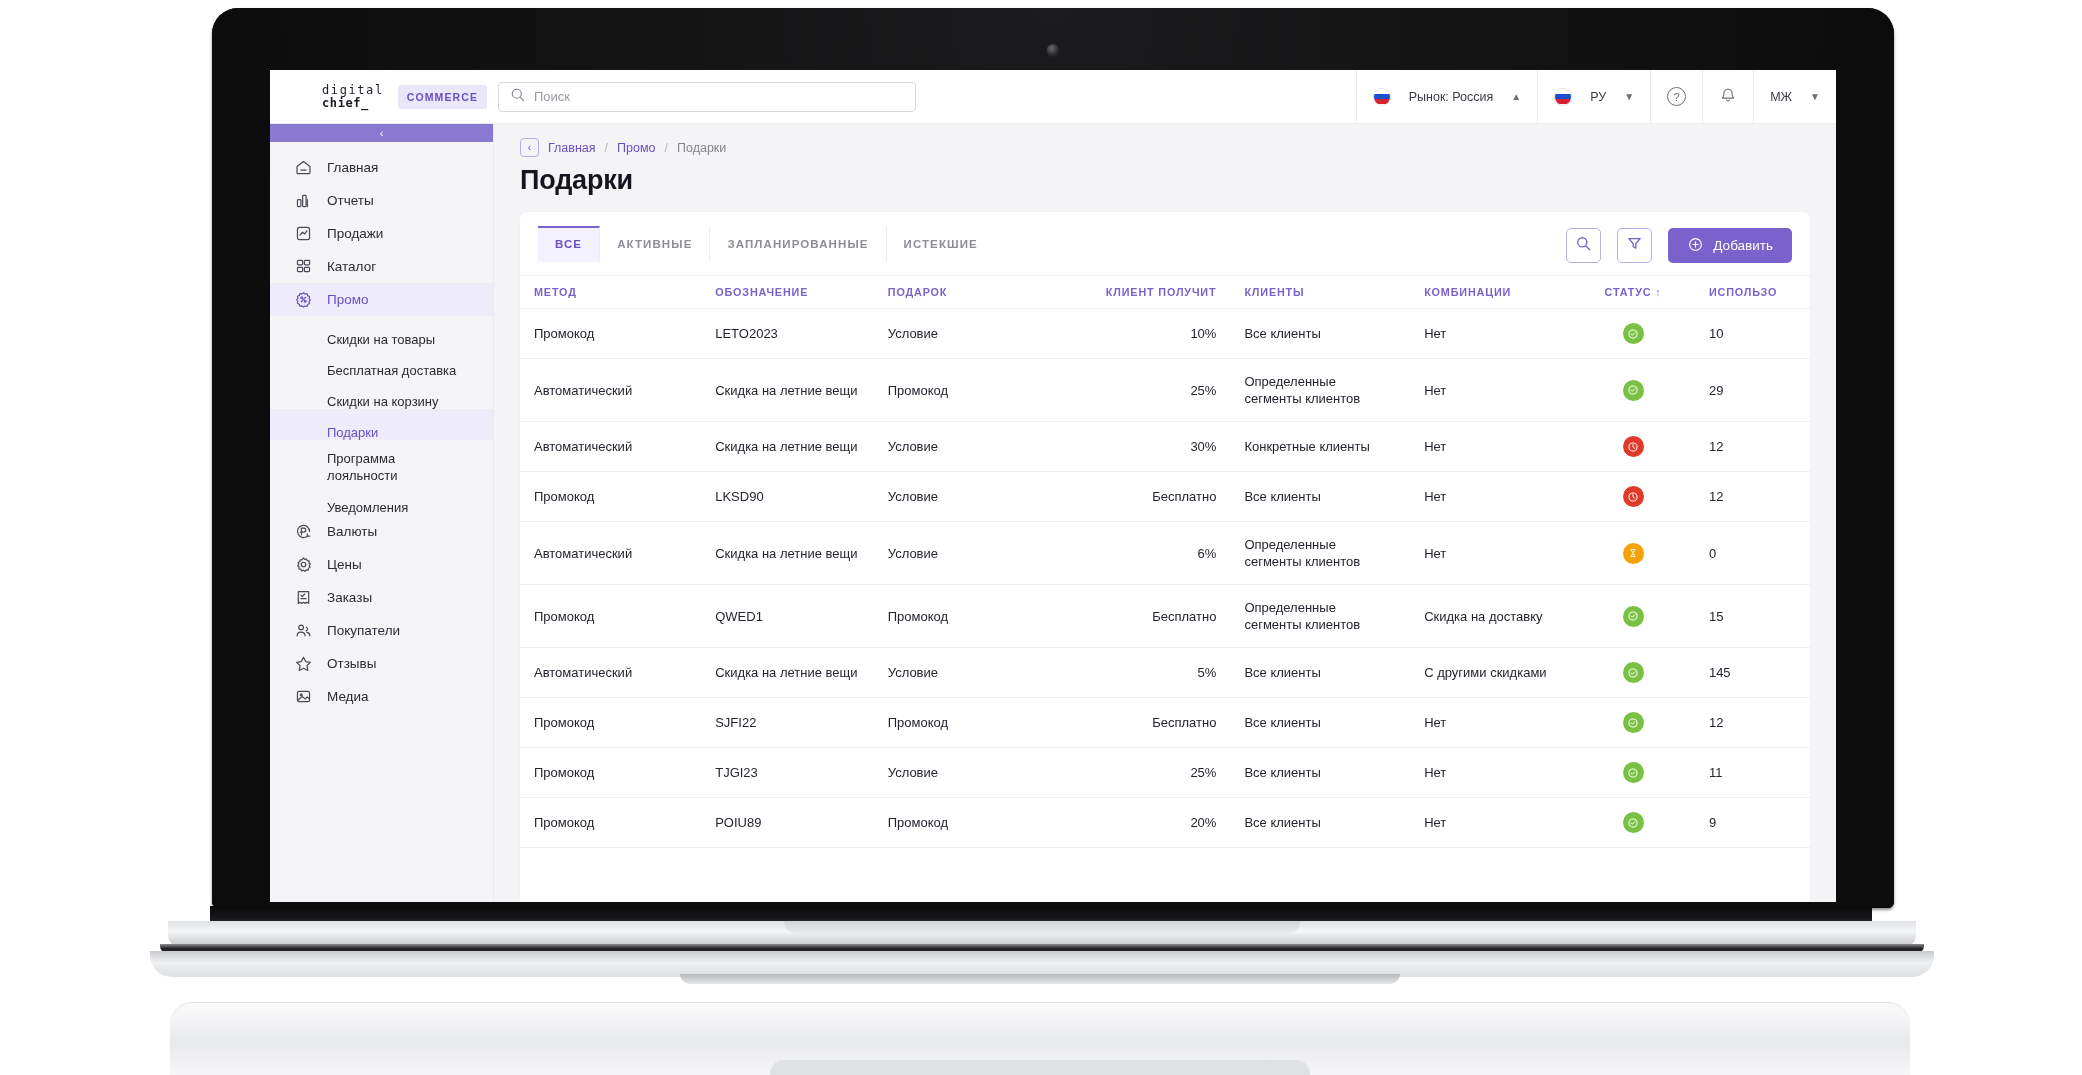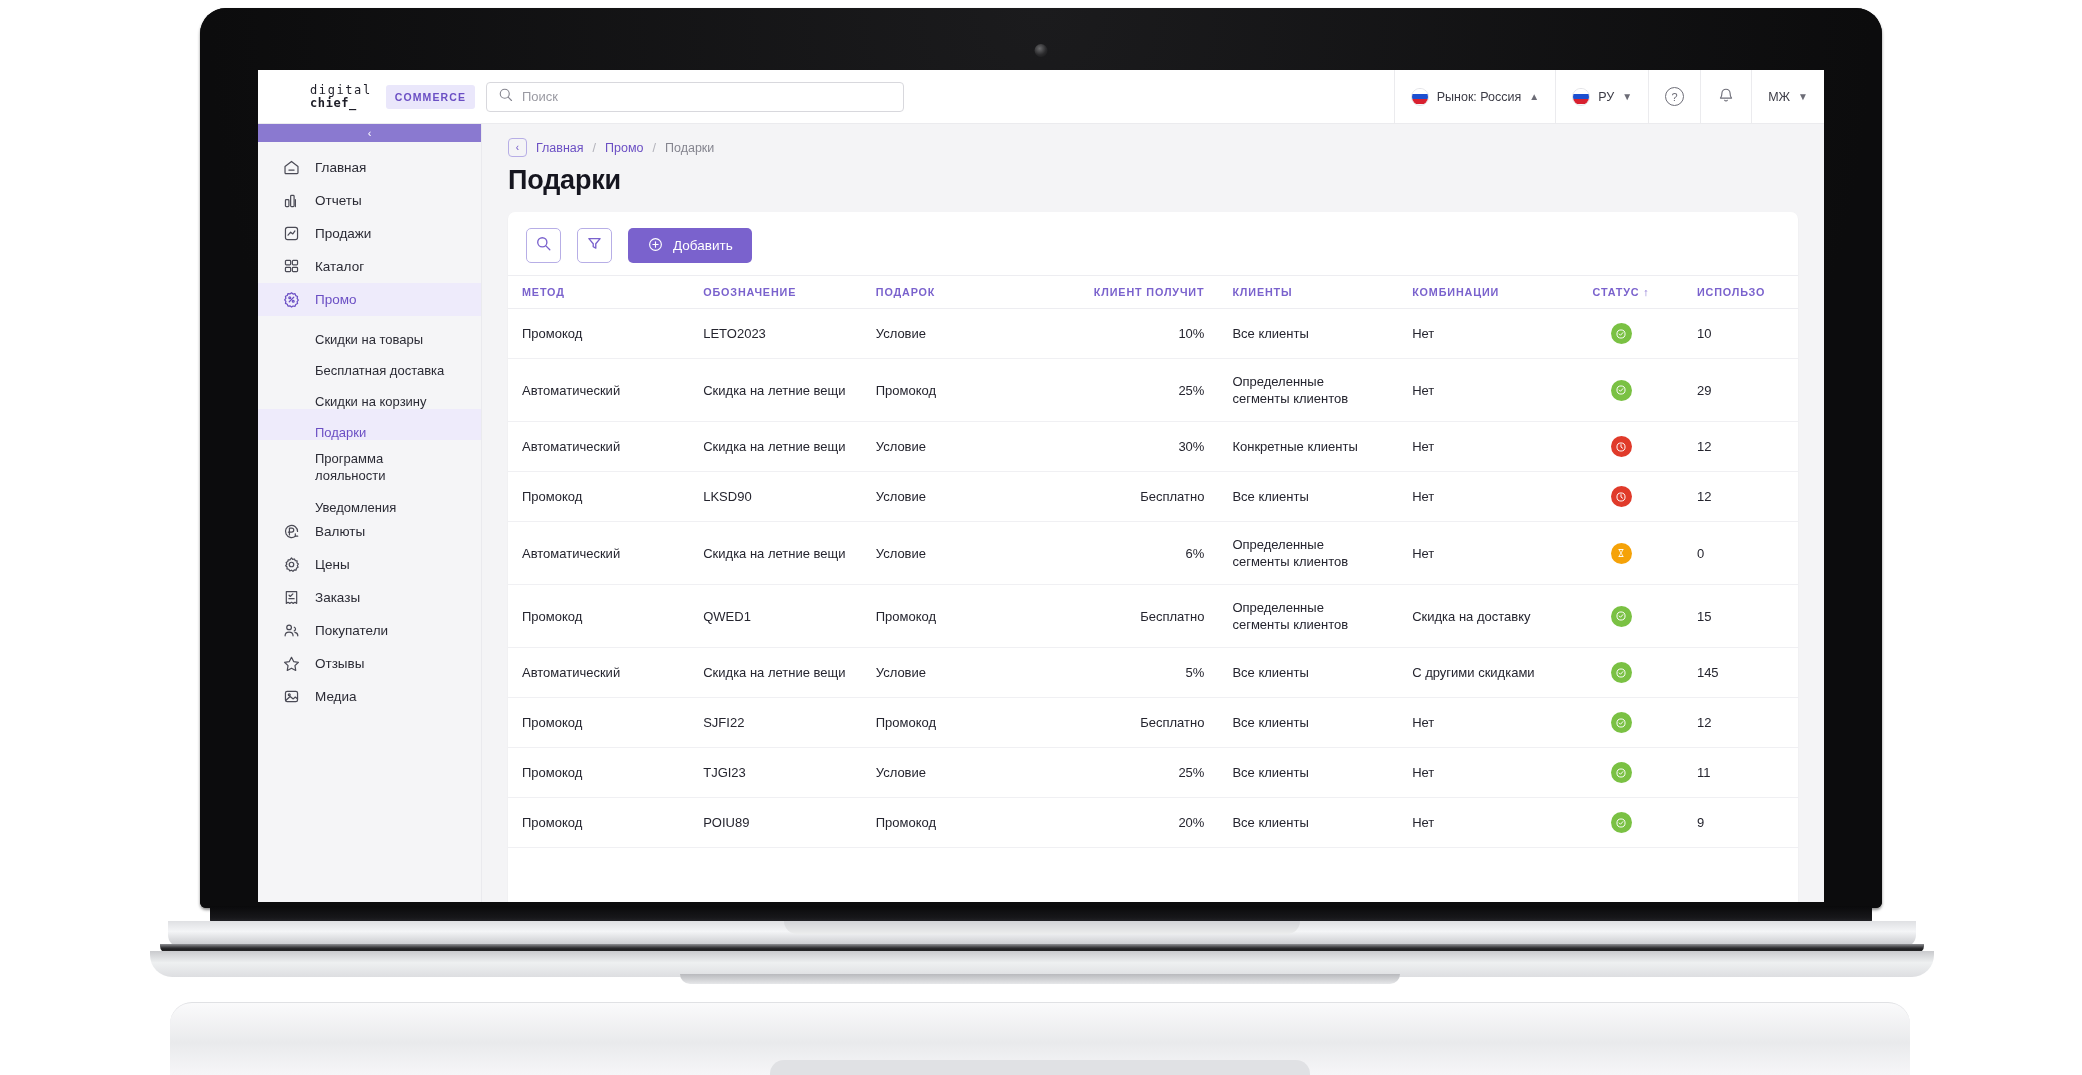--- a/index.html
+++ b/index.html
@@ -8,21 +8,21 @@
     background: #ffffff;
     font-family: "Liberation Sans", sans-serif;
     overflow: hidden;
   }
 
   
   #stage { position: relative; width: 2082px; height: 1075px; background:#fff; }
 
   .laptop-lid {
     position: absolute;
-    left: 200px; top: 8px;
+    left: 212px; top: 8px;
     width: 1682px; height: 900px;
     background: #111112;
     border-radius: 26px 26px 6px 6px;
     box-shadow: 0 2px 3px rgba(0,0,0,.45);
   }
   .lid-inner {
     position:absolute; left:0; top:0; right:0; bottom:0;
     border-radius: 26px 26px 6px 6px;
     background: radial-gradient(ellipse at 50% 0%, #1b1b1d 0%, #0c0c0d 70%);
   }
@@ -105,21 +105,21 @@
     display:flex; align-items:center; gap:9px; padding:0 11px; background:#fff;
   }
   .searchbox input {
     border:0; outline:0; font-size:13px; color:#404040; width:100%;
     font-family:"Liberation Sans", sans-serif; background:transparent;
   }
   .searchbox input::placeholder { color:#9a9aa2; }
 
   .topright { display:flex; align-items:center; height:54px; }
   .tr-item {
-    display:flex; align-items:center; gap:8px; height:54px; padding:0 16px;
+    display:flex; align-items:center; gap:18px; height:54px; padding:0 16px;
     border-left:1px solid #ebebee; font-size:12.5px; color:#3c3c46; white-space:nowrap;
   }
   .flag {
     width:18px;height:18px;border-radius:50%; overflow:hidden; flex:0 0 18px;
     background:#fff; border:1px solid #e2e2e6; position:relative;
   }
   .flag i { position:absolute; left:0; right:0; height:33.34%; display:block; }
   .flag i.w{ top:0; background:#ffffff; }
   .flag i.b{ top:33.3%; background:#1c4fd0; }
   .flag i.r{ top:66.6%; background:#d8202f; }
@@ -455,20 +455,26 @@
               <span class="bc-sep">/</span>
               <span class="bc-link">Промо</span>
               <span class="bc-sep">/</span>
               <span class="bc-cur">Подарки</span>
             </div>
 
             <div class="page-title">Подарки</div>
 
             <div class="card">
               <div class="card-head">
+                <div class="tabs">
+                  <div class="tab active">ВСЕ</div>
+                  <div class="tab">АКТИВНЫЕ</div>
+                  <div class="tab">ЗАПЛАНИРОВАННЫЕ</div>
+                  <div class="tab">ИСТЕКШИЕ</div>
+                </div>
                 <div class="actions">
                   <div class="icon-btn">
                     <span>
                       <svg viewBox="0 0 20 20" fill="none" stroke="#7a62cd" stroke-width="1.6">
                           <circle cx="8.6" cy="8.6" r="5.4"></circle>
                           <line x1="12.8" y1="12.8" x2="17.4" y2="17.4" stroke-linecap="round"></line>
                         </svg>
                     </span>
                   </div>
                   <div class="icon-btn">

